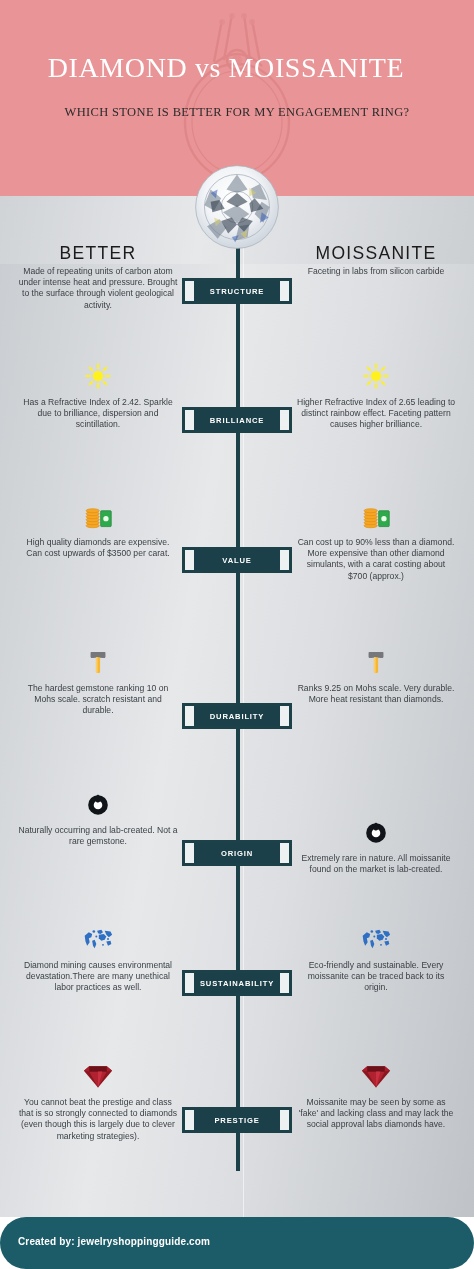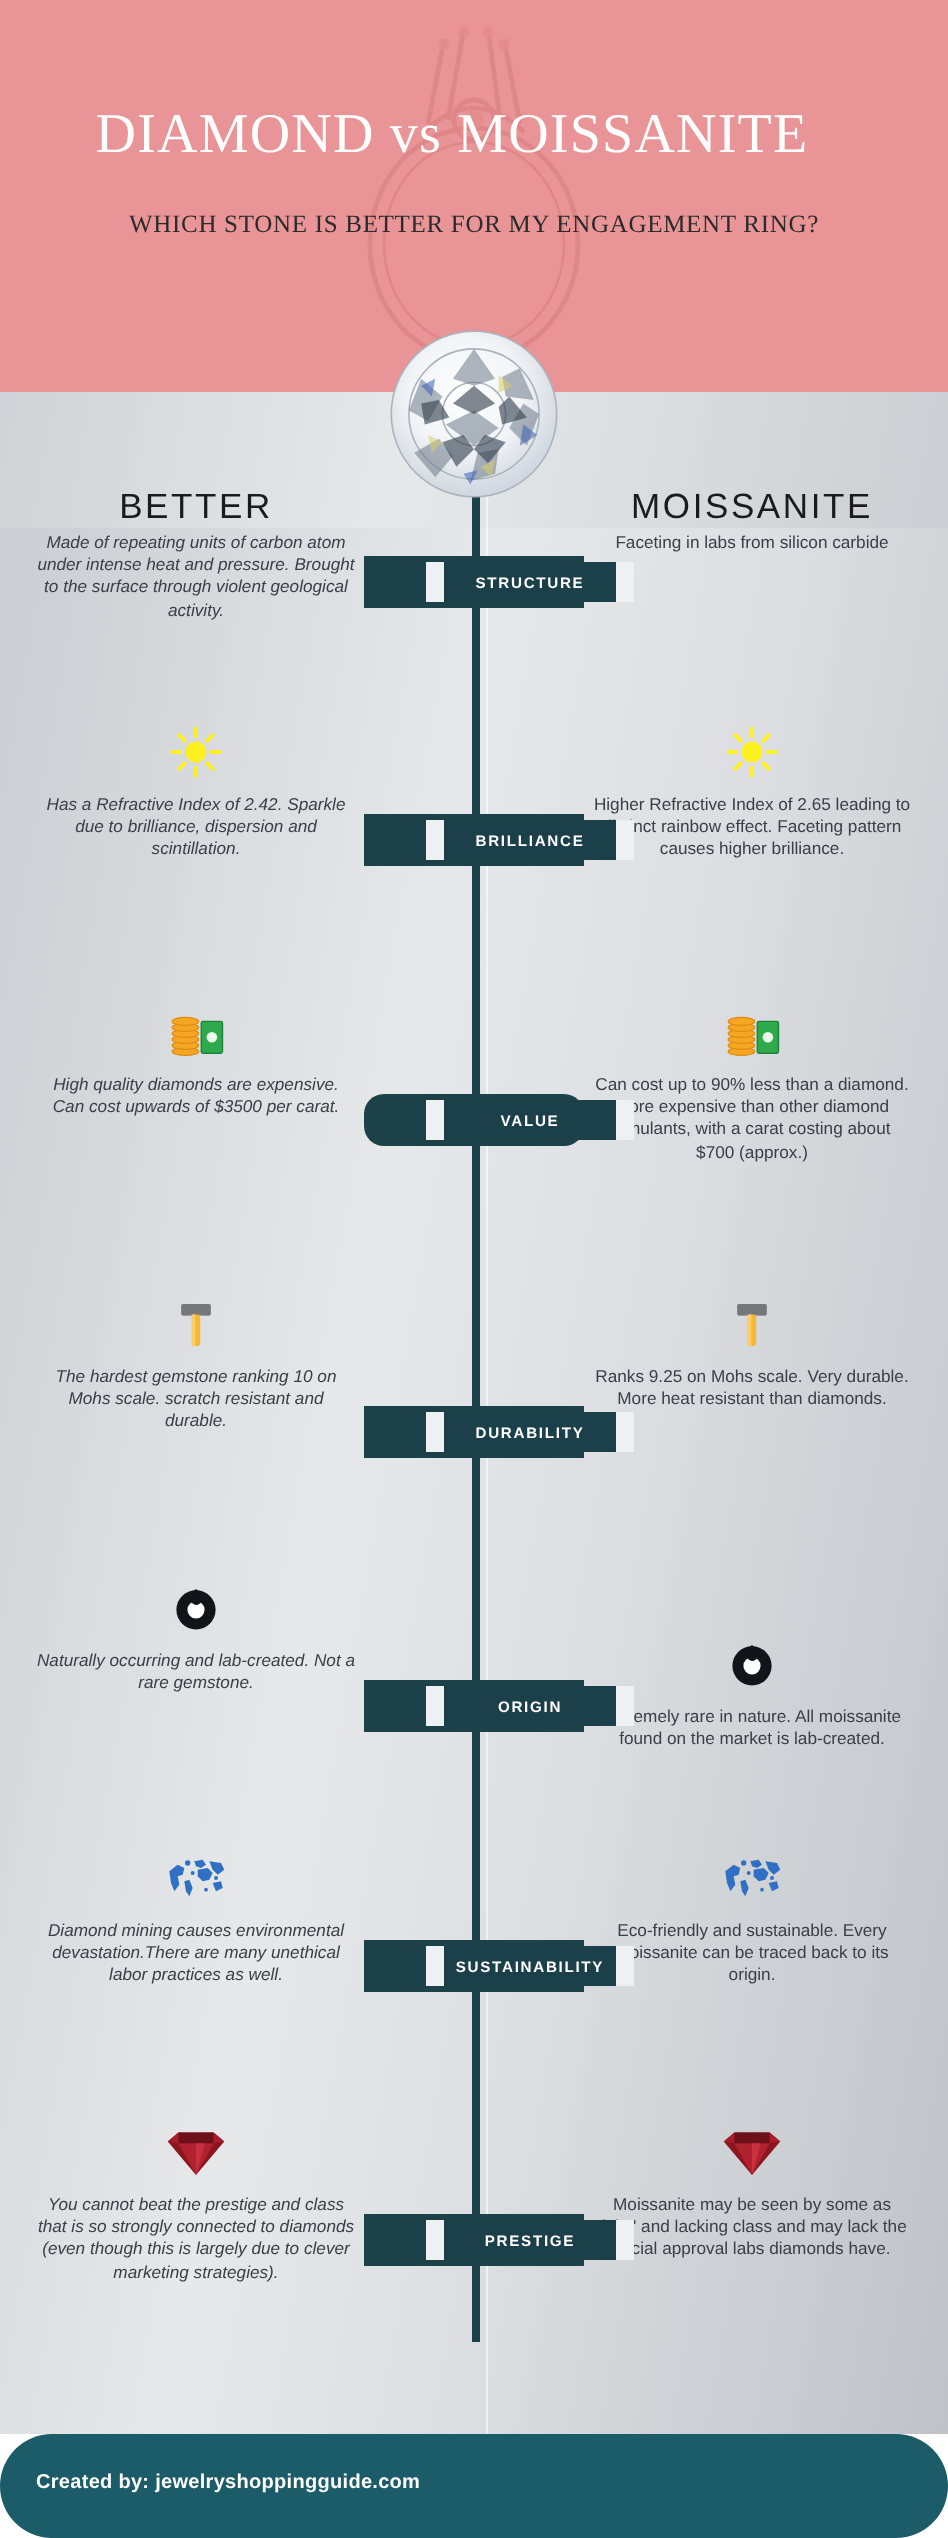--- a/index.html
+++ b/index.html
@@ -64,35 +64,35 @@
   }
   .col-head.left { left:18px; }
   .col-head.right{ left:296px; }
 
   
   .row{ position:absolute; left:0; width:474px; }
   .cell{
     position:absolute; width:160px; text-align:center;
     font-size:8.6px; line-height:11.2px; color:#3a3f44;
   }
-  .cell.left { left:18px;font-style:italic; }
+  .cell.left { left:18px; }
   .cell.right{ left:296px; }
   .cell .icon{
     display:block; margin:0 auto 7px; width:30px; height:28px;
   }
 
   
   .badge{
     position:absolute; left:50%; transform:translateX(-50%);
     width:110px; height:26px; background:#1d4148;
     padding:3px; z-index:5;
   }
   .badge-inner-frame{
     width:100%; height:100%; background:#eef1f2; padding:0 9px;
-    display:flex; align-items:flex-end; justify-content:center;margin-left:28px;
+    display:flex; align-items:flex-end; justify-content:center;
   }
   .badge-box{
     width:100%; height:100%; background:#1c4049;
     display:flex; align-items:center; justify-content:center;
   }
   .badge-text{
     font-size:7.6px; font-weight:bold; color:#ffffff; letter-spacing:.85px;
     white-space:nowrap;
   }
 
@@ -264,21 +264,21 @@
         <ellipse cx="11" cy="19.2" rx="7.5" ry="2.3"></ellipse>
           <ellipse cx="11" cy="15.8" rx="7.5" ry="2.3"></ellipse>
         <ellipse cx="11" cy="12.4" rx="7.5" ry="2.3"></ellipse>
           <ellipse cx="11" cy="9" rx="7.5" ry="2.3"></ellipse>
       </g>
       <rect x="20" y="9" width="12" height="18" rx="1" fill="#2eaa4c" stroke="#1d8338" stroke-width=".8"></rect>
       <circle cx="26" cy="18" r="3" fill="#eafbe9"></circle>
     </svg>
     <span>Can cost up to 90% less than a diamond. More expensive than other diamond simulants, with a carat costing about $700 (approx.)</span>
   </div>
-  <div class="badge" style="top:547px;border-radius:10px;">
+  <div class="badge" style="top:547px;">
     <div class="badge-inner-frame">
       <div class="badge-box">
         <span class="badge-text">VALUE</span>
       </div>
     </div>
   </div>
 </div>
 
 <div class="row" style="top:0;">
   <div class="cell left" style="top:648px;">

